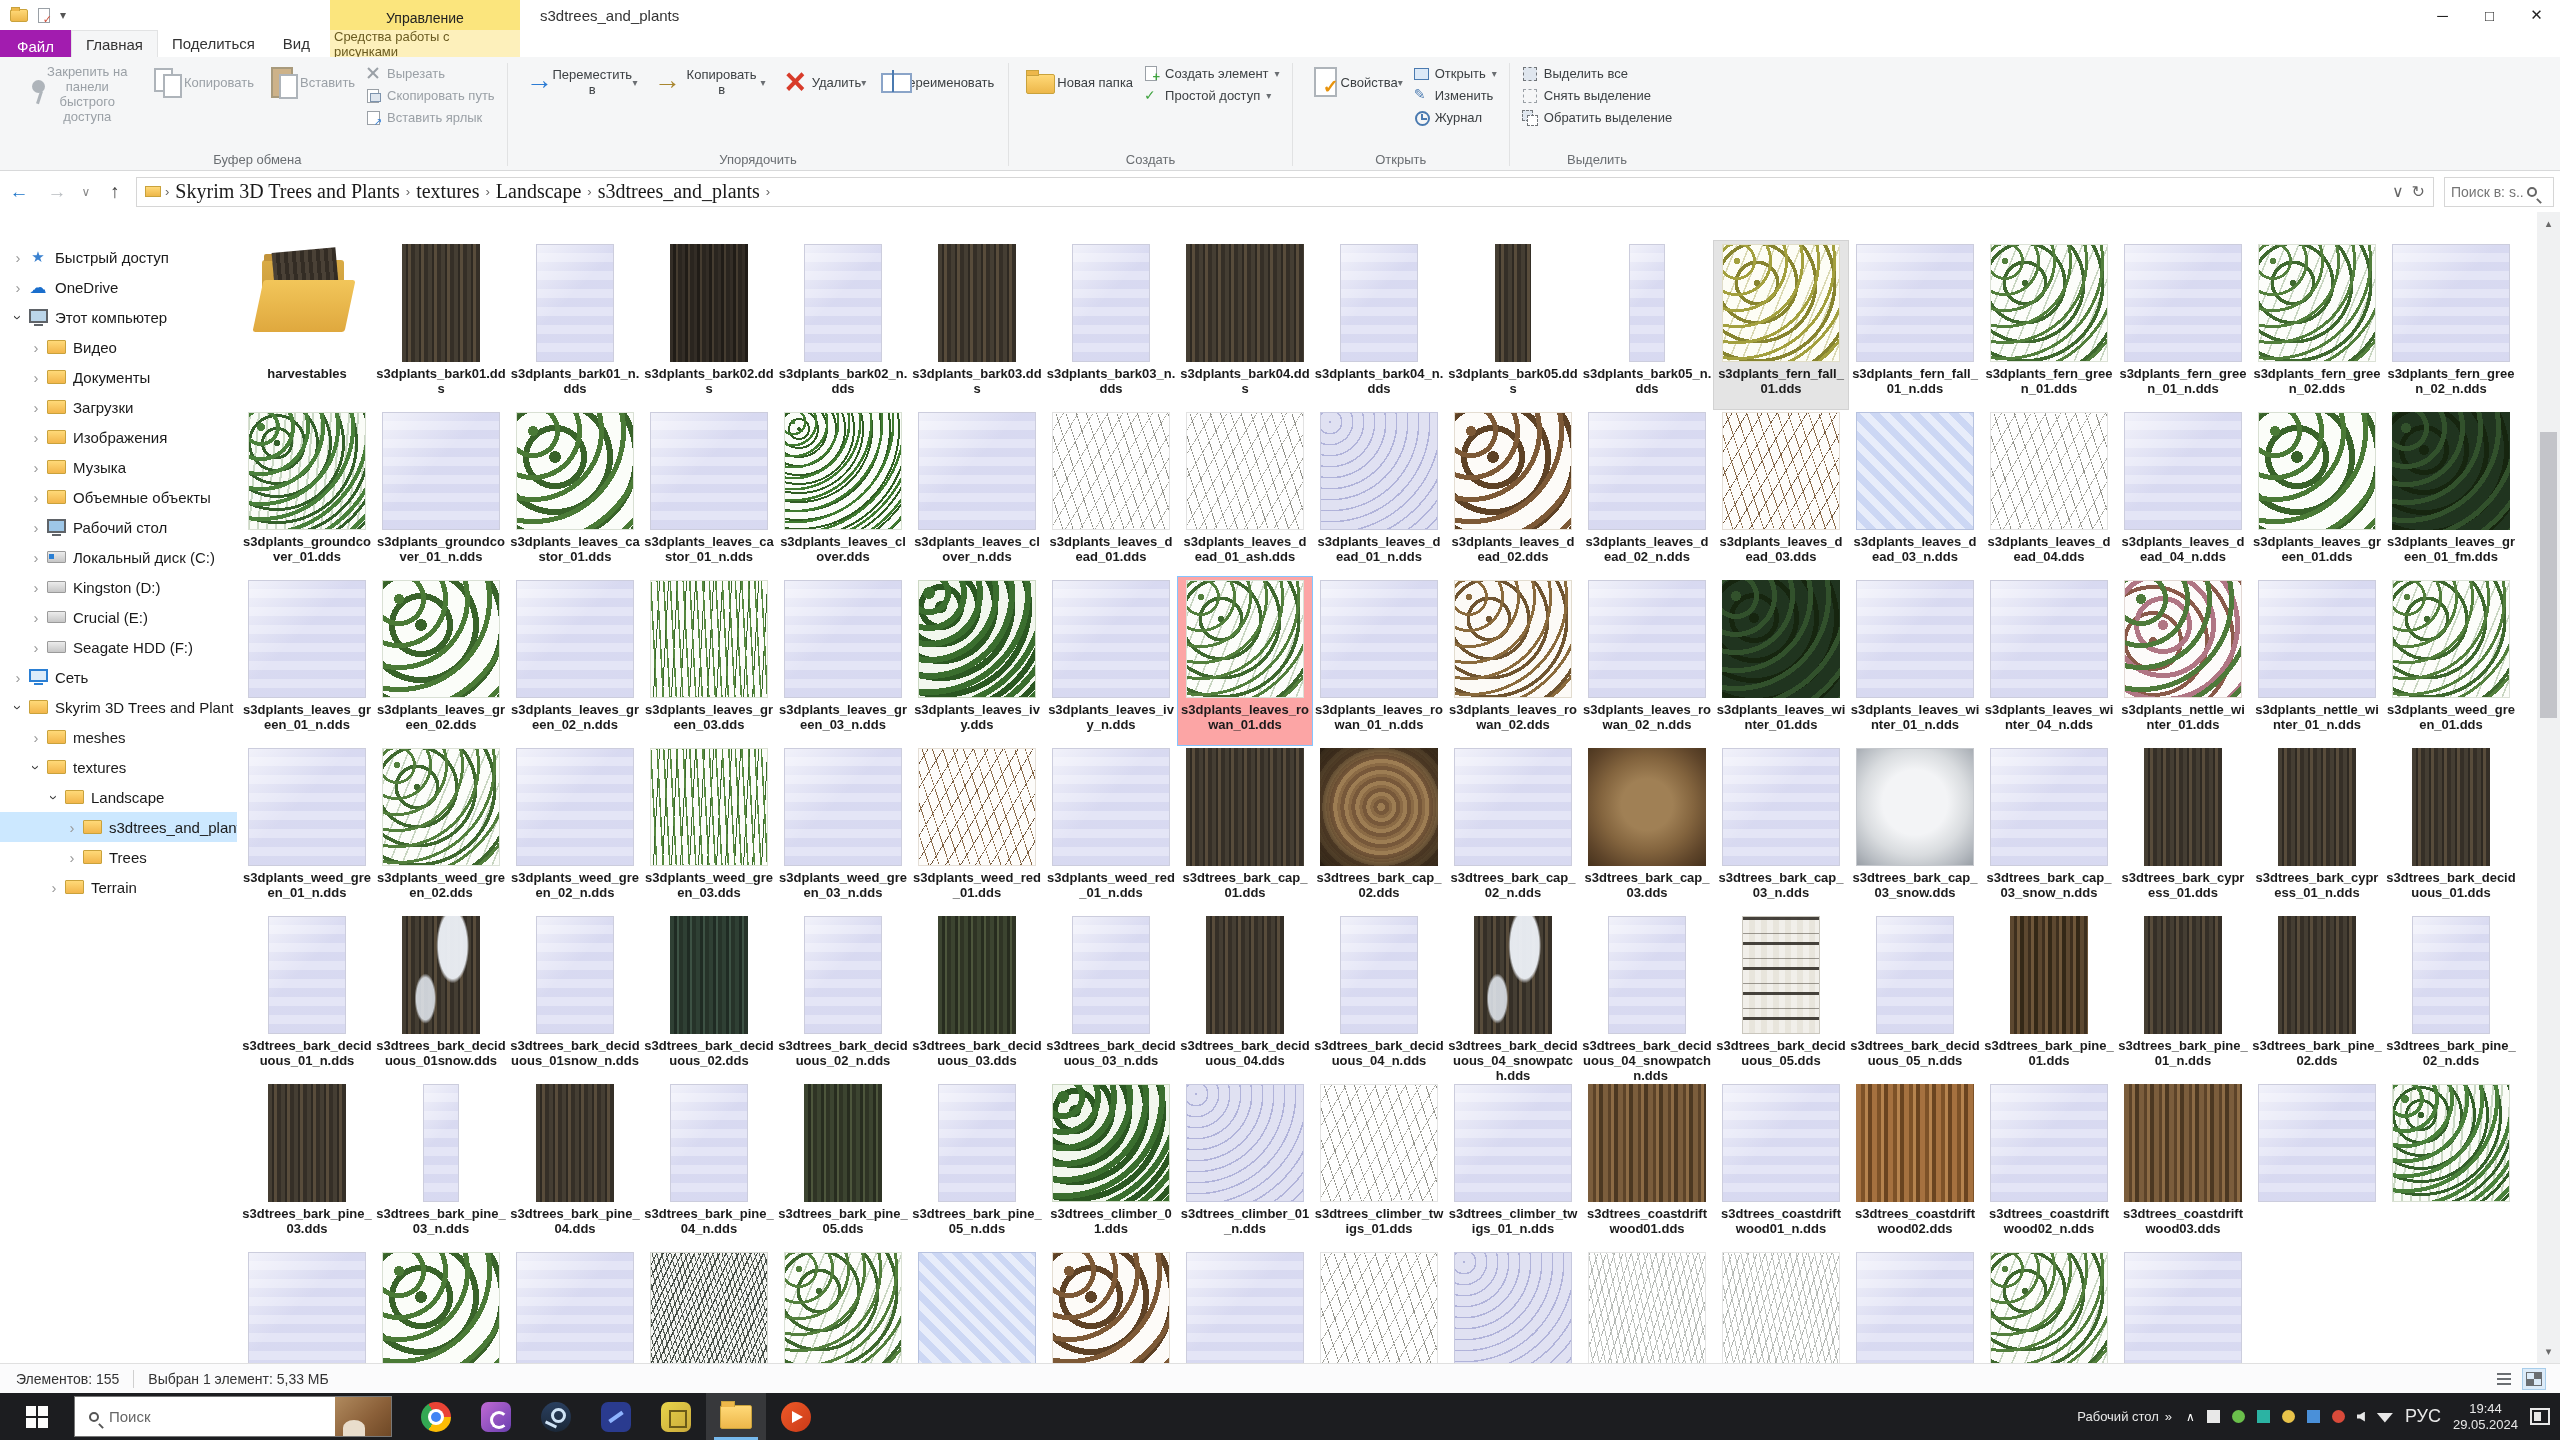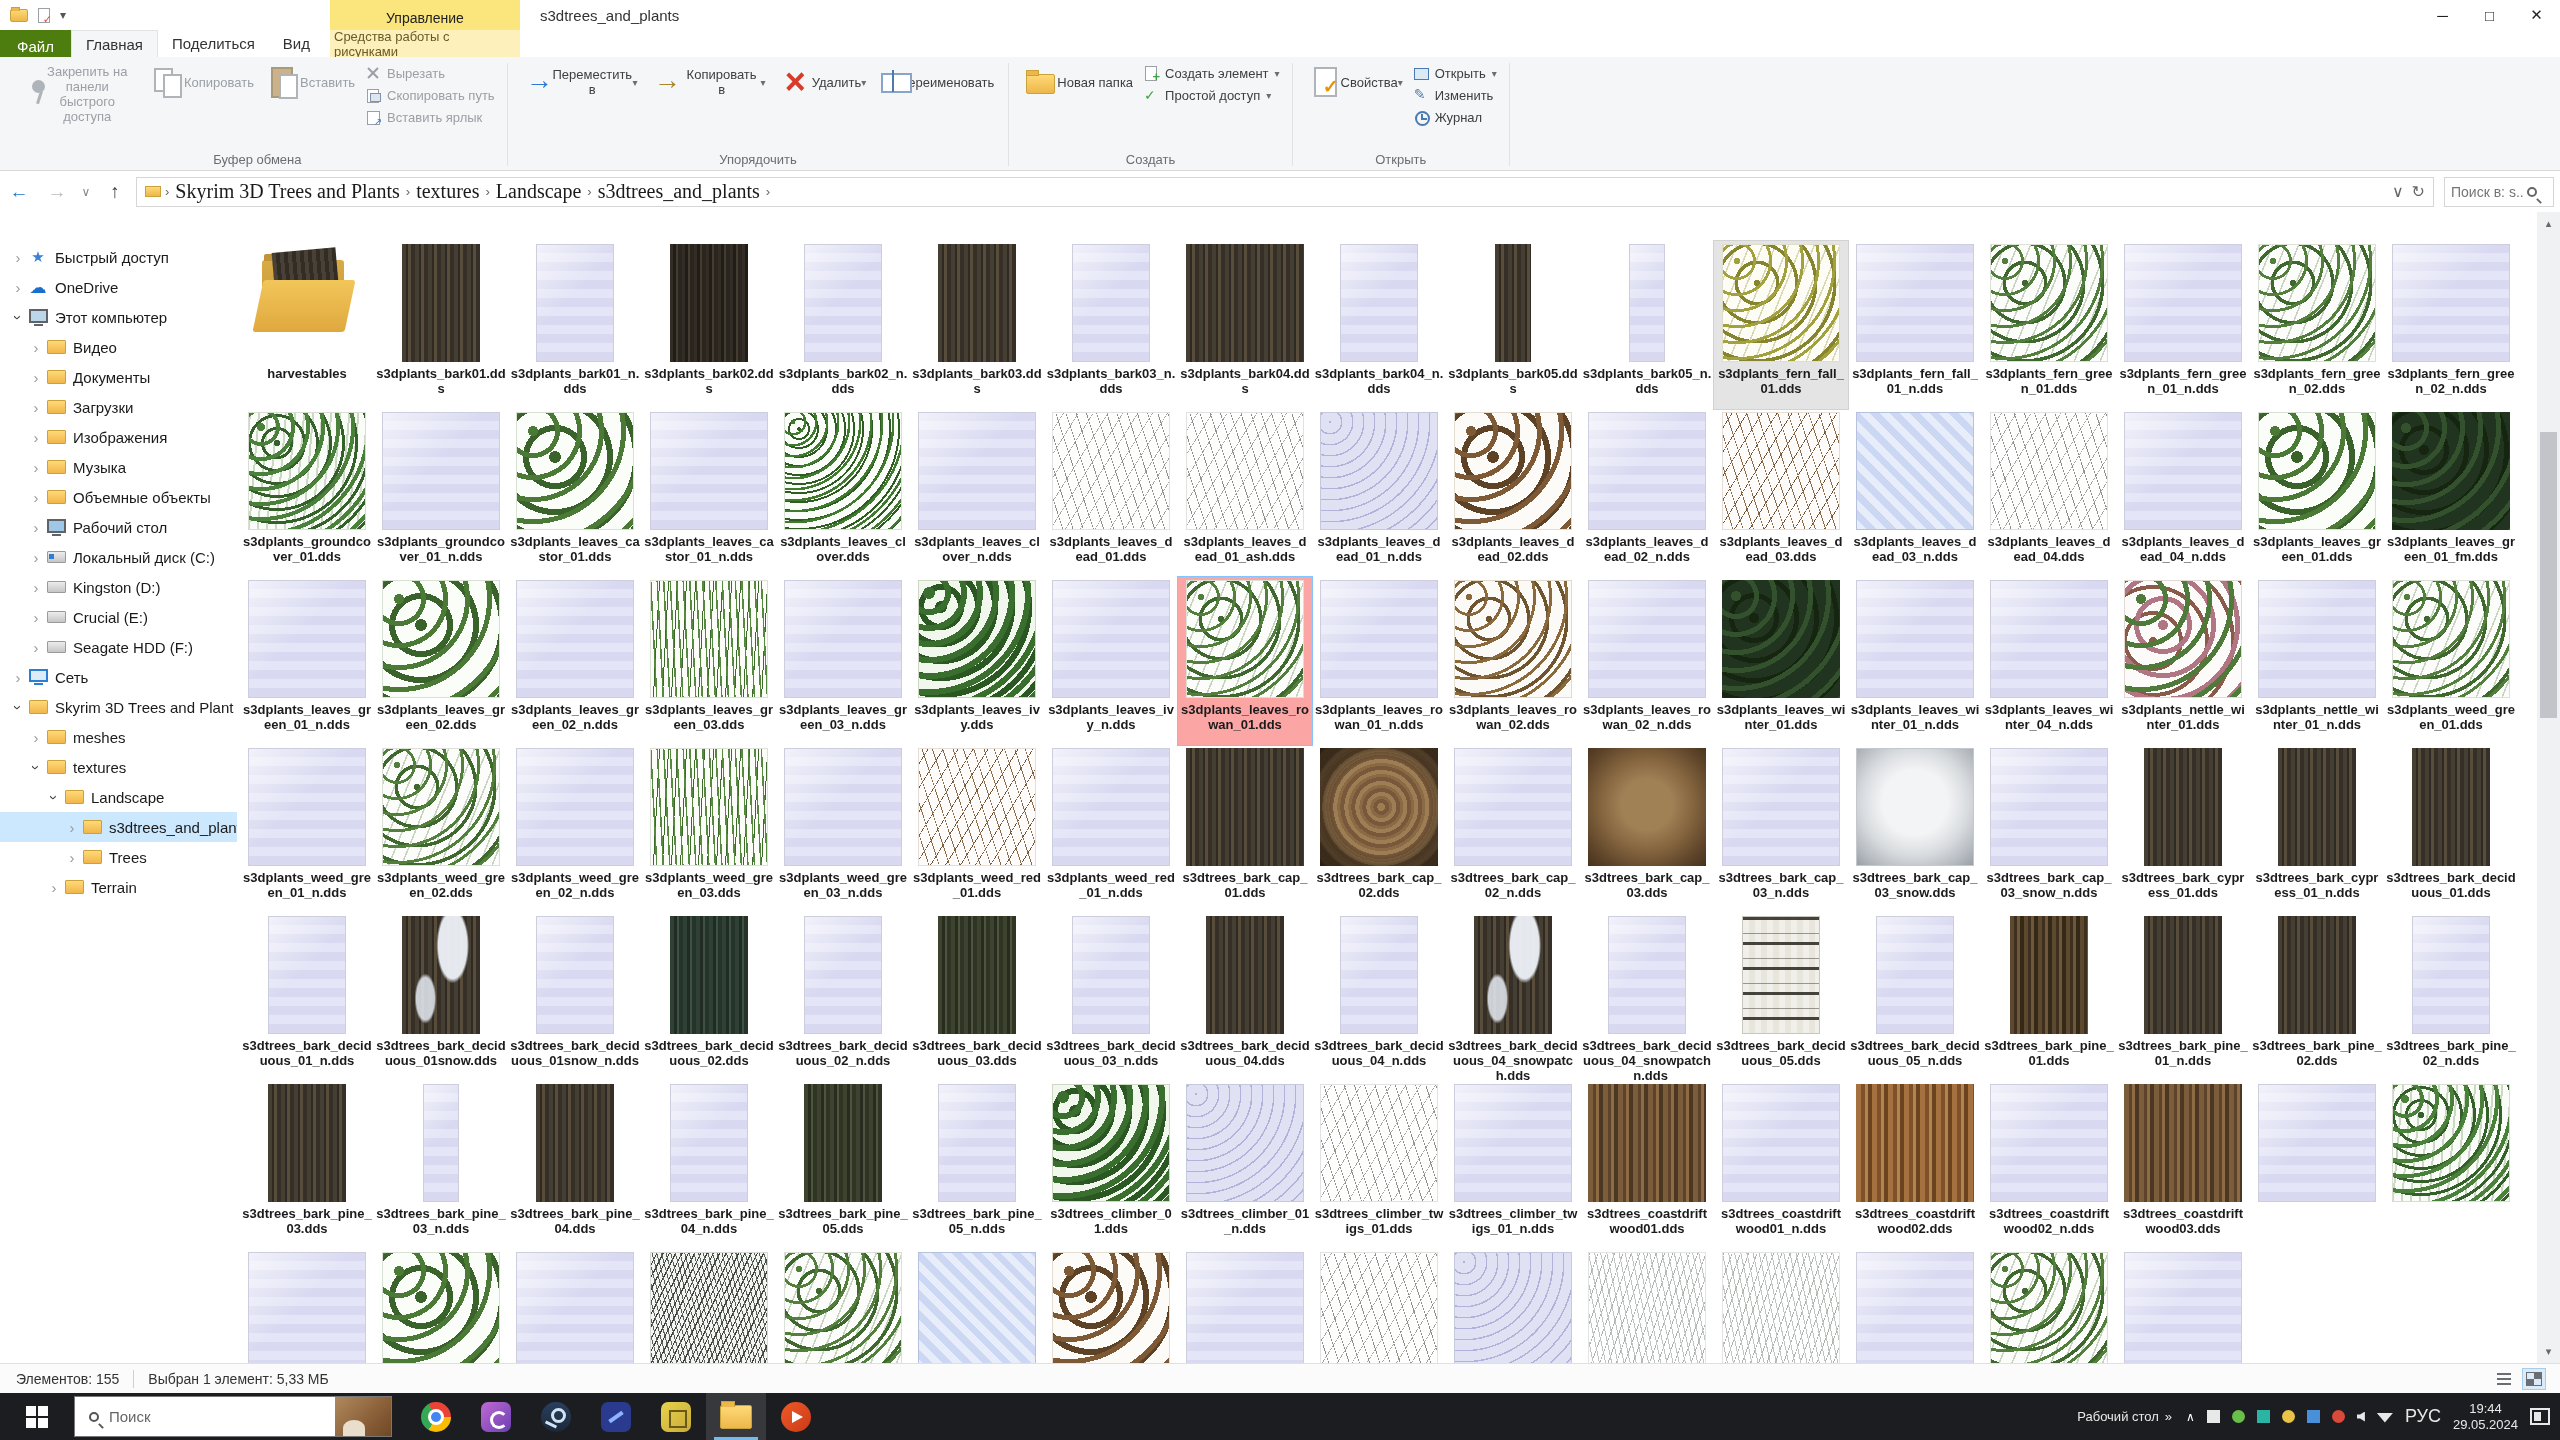--- a/index.html
+++ b/index.html
@@ -16,21 +16,21 @@
   .qa-props::after { content:"✓"; position:absolute; right:-3px; bottom:-4px; color:#d2503c; font-size:11px; }
   .qa-caret { color:#555; font-size:12px; }
   .manage-tab { position:absolute; left:330px; top:0; width:190px; height:36px; background:#fbe57d; display:flex; align-items:center; justify-content:center; font-size:14px; color:#222; }
   .win-title { position:absolute; left:540px; top:0; height:30px; display:flex; align-items:center; font-size:15px; color:#333; }
   .winbtns { position:absolute; right:0; top:0; height:30px; display:flex; }
   .winbtn { width:47px; height:30px; display:flex; align-items:center; justify-content:center; font-size:15px; color:#222; }
 
   
   .tabrow { position:absolute; top:30px; left:0; right:0; height:27px; background:#fff; display:flex; align-items:stretch; }
   .rtab { padding:0 14px; display:flex; align-items:center; font-size:15px; color:#333; }
-  .rtab.file { background:#4d7c0f; color:#fff; padding:16px 17px; }
+  .rtab.file { background:#a21caf; color:#fff; padding:16px 17px; }
   .rtab.active { background:#f5f6f7; border:1px solid #e2e3e4; border-bottom:none; }
   .rtab.ctx { position:absolute; left:330px; top:0; height:27px; width:190px; background:#fdf0bb; color:#6a5b20; justify-content:center; font-size:13px; padding:0 4px; }
 
   
   .ribbon { position:absolute; top:57px; left:0; right:0; height:114px; background:#f5f6f7; border-bottom:1px solid #d8d9da; display:flex; padding:2px 10px 0 10px; }
   .rgroup { position:relative; display:flex; flex-direction:column; height:110px; padding:2px 6px 18px 6px; }
   .rbody { display:flex; align-items:flex-start; flex:1; }
   .rgl { position:absolute; bottom:2px; left:0; right:0; text-align:center; font-size:13px; color:#6a6e72; white-space:nowrap; }
   .rdiv { width:1px; background:#e1e2e3; margin:4px 2px; }
   .rlarge { display:flex; align-items:center; padding:3px 6px; max-width:128px; }
@@ -345,20 +345,39 @@
           </div>
           <div class="rsmall">
             <span class="si si-hist"></span>
             <span>Журнал</span>
           </div>
         </div>
       </div>
       <div class="rgl">Открыть</div>
     </div>
     <div class="rdiv"></div>
+    <div class="rgroup">
+      <div class="rbody">
+        <div class="rsmallcol">
+          <div class="rsmall">
+            <span class="si si-selall"></span>
+            <span>Выделить все</span>
+          </div>
+          <div class="rsmall">
+            <span class="si si-selnone"></span>
+            <span>Снять выделение</span>
+          </div>
+          <div class="rsmall">
+            <span class="si si-selinv"></span>
+            <span>Обратить выделение</span>
+          </div>
+        </div>
+      </div>
+      <div class="rgl">Выделить</div>
+    </div>
   </div>
 
   <div class="addrbar">
     <div class="navbtn c-back">←</div>
     <div class="navbtn c-fwd">→</div>
     <div class="navbtn small c-chev">∨</div>
     <div class="navbtn c-up">↑</div>
     <div class="addrfield">
       <span class="addr-folder"></span>
       <span class="crumb-sep">›</span>

